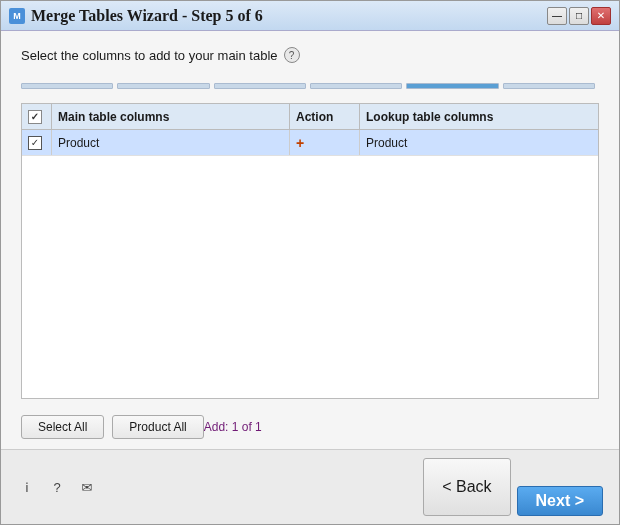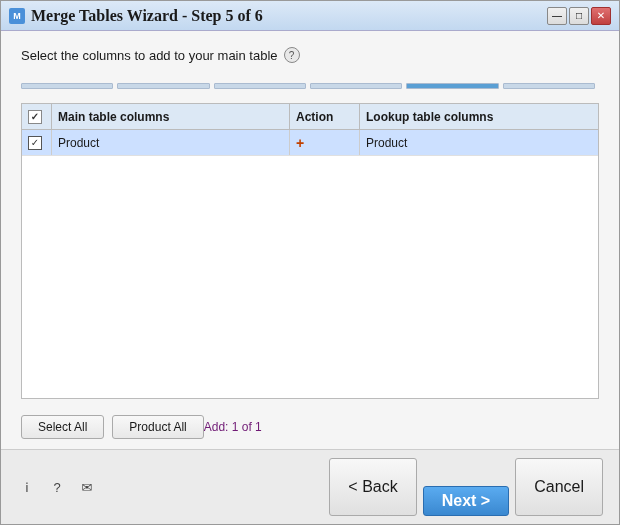--- a/index.html
+++ b/index.html
@@ -380,16 +380,15 @@
 
   <div class="footer-nav">
     <div class="footer-icons">
       <div class="footer-icon">ℹ</div>
       <div class="footer-icon">?</div>
       <div class="footer-icon">✉</div>
     </div>
     <div class="nav-buttons">
       <button class="btn-nav">&lt; Back</button>
       <button class="btn-nav primary">Next &gt;</button>
-      <button class="btn-nav">Cancel</button>
     </div>
   </div>
 </div>
 
 </body></html>

